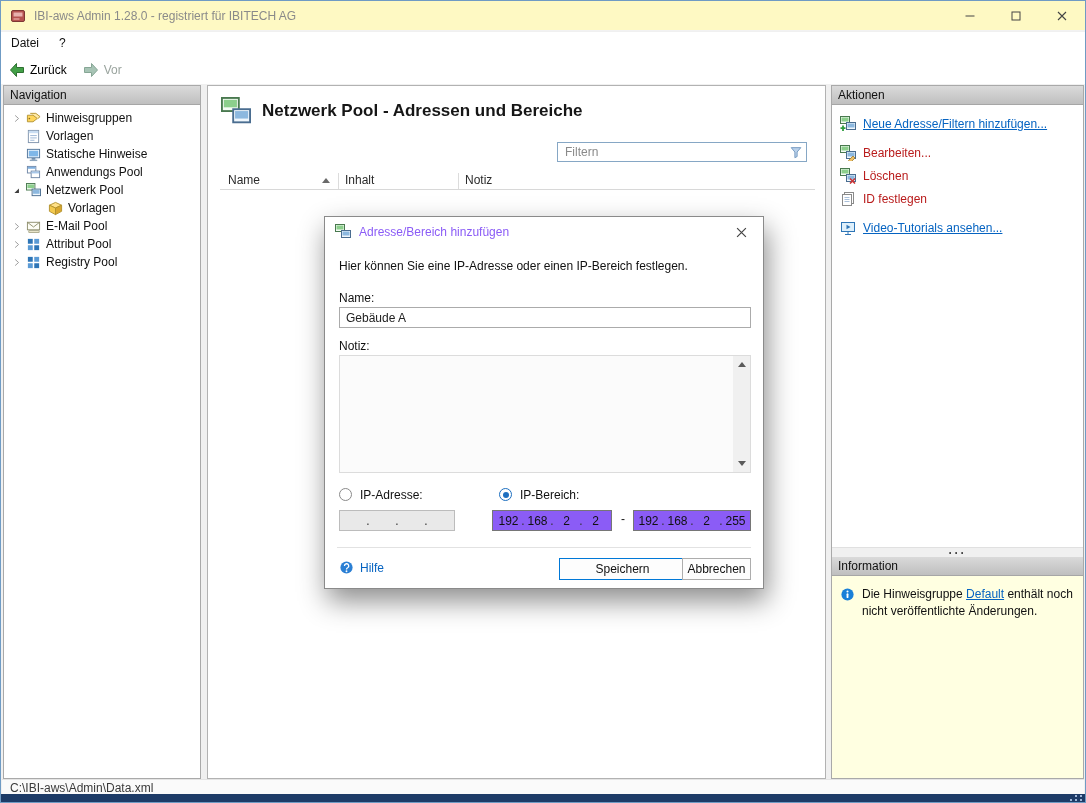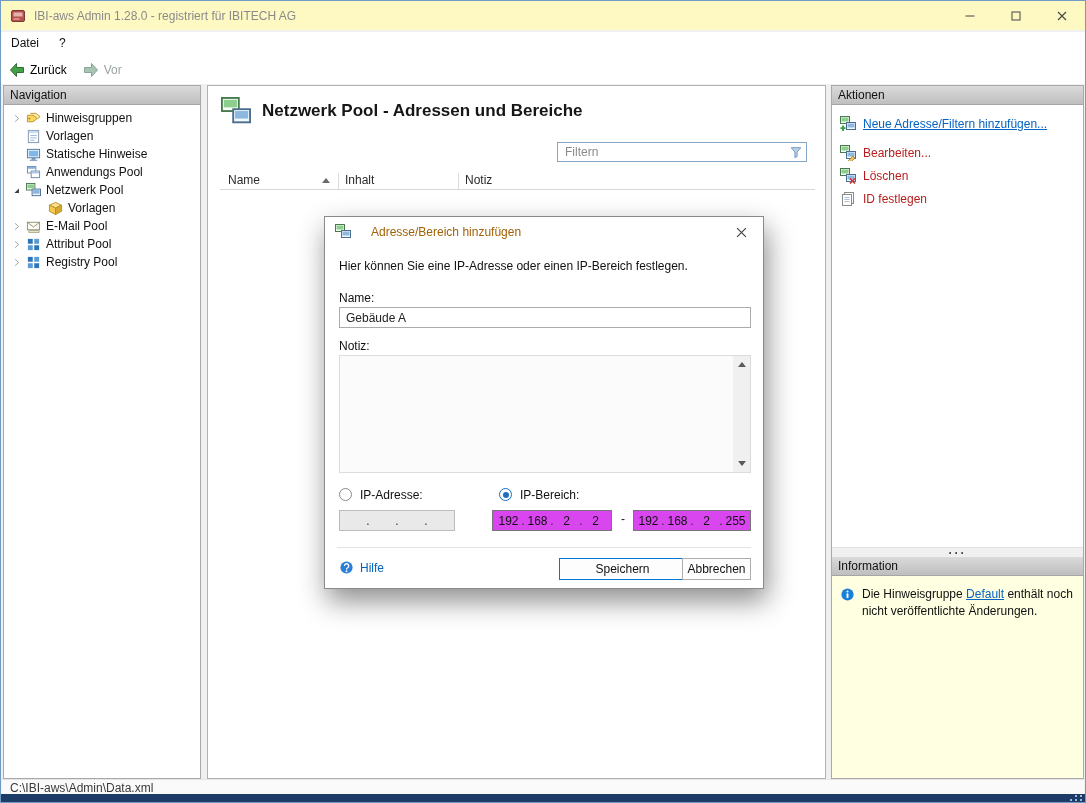--- a/index.html
+++ b/index.html
@@ -70,42 +70,42 @@
 
 .statusbar{position:absolute;left:1px;right:1px;top:778px;height:17px;background:#fafafa;line-height:17px;padding-left:8px;color:#3a3a3a;border-top:1px solid #e4e4e4}
 .bottombar{position:absolute;left:0;right:0;bottom:0;height:8px;background:#1d3b67}
 .grip{position:absolute;right:3px;bottom:1px;width:14px;height:6px}
 .grip::after{content:"";position:absolute;right:0;bottom:0;width:2px;height:2px;background:#9fb6d8;box-shadow:-5px 0 0 #9fb6d8,-10px 0 0 #9fb6d8,0 -4px 0 #9fb6d8,-5px -4px 0 #9fb6d8}
 
 
 .dialog{position:absolute;left:323px;top:215px;width:440px;height:373px;background:#fff;border:1px solid #8a8a8a;box-shadow:3px 12px 26px rgba(0,0,0,.45);z-index:20}
 .dlg-titlebar{position:absolute;top:0;left:0;right:0;height:30px;background:#fff;display:flex;align-items:center}
 .dlg-icon{margin-left:10px;width:16px;height:16px;flex:0 0 auto}
-.dlg-title{margin-left:20px;color:#a16207}
+.dlg-title{margin-left:8px;color:#8b5cf6}
 .dlg-close{position:absolute;right:2px;top:2px;width:40px;height:26px;display:flex;align-items:center;justify-content:center}
 .dlg-close svg{width:11px;height:11px}
 .dlg-desc{position:absolute;left:14px;top:42px;color:#111}
 .dlg-label-name{position:absolute;left:14px;top:74px;color:#111}
 .dlg-name-input{position:absolute;left:14px;top:90px;width:412px;height:21px;border:1px solid #ababab;padding:0 6px;font:inherit;color:#222;outline:none}
 .dlg-label-notiz{position:absolute;left:14px;top:122px;color:#111}
 .notiz-box{position:absolute;left:14px;top:138px;width:412px;height:118px;border:1px solid #dcdcdc;background:#fbfbfb}
 .nb-scroll{position:absolute;right:0;top:0;bottom:0;width:17px;background:#f0f0f0}
 .sb-btn{position:absolute;left:0;width:17px;height:17px;display:flex;align-items:center;justify-content:center}
 .sb-btn.up{top:0}.sb-btn.down{bottom:0}
 .tri-up{width:0;height:0;border-left:4px solid transparent;border-right:4px solid transparent;border-bottom:5px solid #5a5a5a}
 .tri-down{width:0;height:0;border-left:4px solid transparent;border-right:4px solid transparent;border-top:5px solid #5a5a5a}
 .radio-row{position:absolute;left:14px;top:270px;right:14px;height:16px}
 .radio{position:absolute;top:1px;width:13px;height:13px;border:1px solid #8a8a8a;border-radius:50%;background:#fff}
 .radio.checked{border-color:#1d6fc0}
 .radio.checked::after{content:"";position:absolute;left:2.5px;top:2.5px;width:6px;height:6px;border-radius:50%;background:#1d6fc0}
 .radio1{left:0}.radio2{left:160px}
 .radio-label1{position:absolute;left:21px;top:1px;color:#111}
 .radio-label2{position:absolute;left:181px;top:1px;color:#111}
 .ip-row{position:absolute;left:14px;top:293px;width:412px;height:21px}
-.ip-field{position:absolute;top:0;height:21px;border:1px solid #9a9a9a;background:#d946ef;display:flex;align-items:center;justify-content:center}
+.ip-field{position:absolute;top:0;height:21px;border:1px solid #9a9a9a;background:#8b5cf6;display:flex;align-items:center;justify-content:center}
 .ip-field .oct{display:inline-block;width:25px;text-align:center;color:#111}
 .ip-dot{display:inline-block;width:4px;text-align:center;color:#333}
 .ip-dot::after{content:"."}
 .ip-empty{left:0;width:116px;background:#e9e9e9;border-color:#bcbcbc}
 .ip-start{left:153px;width:120px;border-color:#767676}
 .ip-dash{position:absolute;left:276px;top:2px;width:16px;text-align:center;color:#111}
 .ip-end{left:294px;width:118px;border-color:#767676}
 .dlg-sep{position:absolute;left:12px;right:12px;top:330px;height:1px;background:#e2e2e2}
 .dlg-footer{position:absolute;left:14px;width:412px;top:341px;height:22px}
 .help-wrap{position:absolute;left:0;top:2px;display:flex;align-items:center;gap:6px}
@@ -443,20 +443,26 @@
           </svg>
         <span class="act-label">Löschen</span>
       </div>
       <div class="act-item">
         <svg class="ic16">
             <use href="#i-copy"></use>
           </svg>
         <span class="act-label">ID festlegen</span>
       </div>
       <div class="act-spacer"></div>
+      <div class="act-item link">
+        <svg class="ic16">
+            <use href="#i-video"></use>
+          </svg>
+        <span class="act-label">Video-Tutorials ansehen...</span>
+      </div>
     </div>
     <div class="splitter"></div>
     <div class="pane-header">Information</div>
     <div class="info-body">
       <svg class="ic16">
           <use href="#i-info"></use>
         </svg>
       <span class="info-text"><span>Die Hinweisgruppe </span><span class="info-link">Default</span><span> enthält noch nicht veröffentlichte Änderungen.</span></span>
     </div>
   </div>

